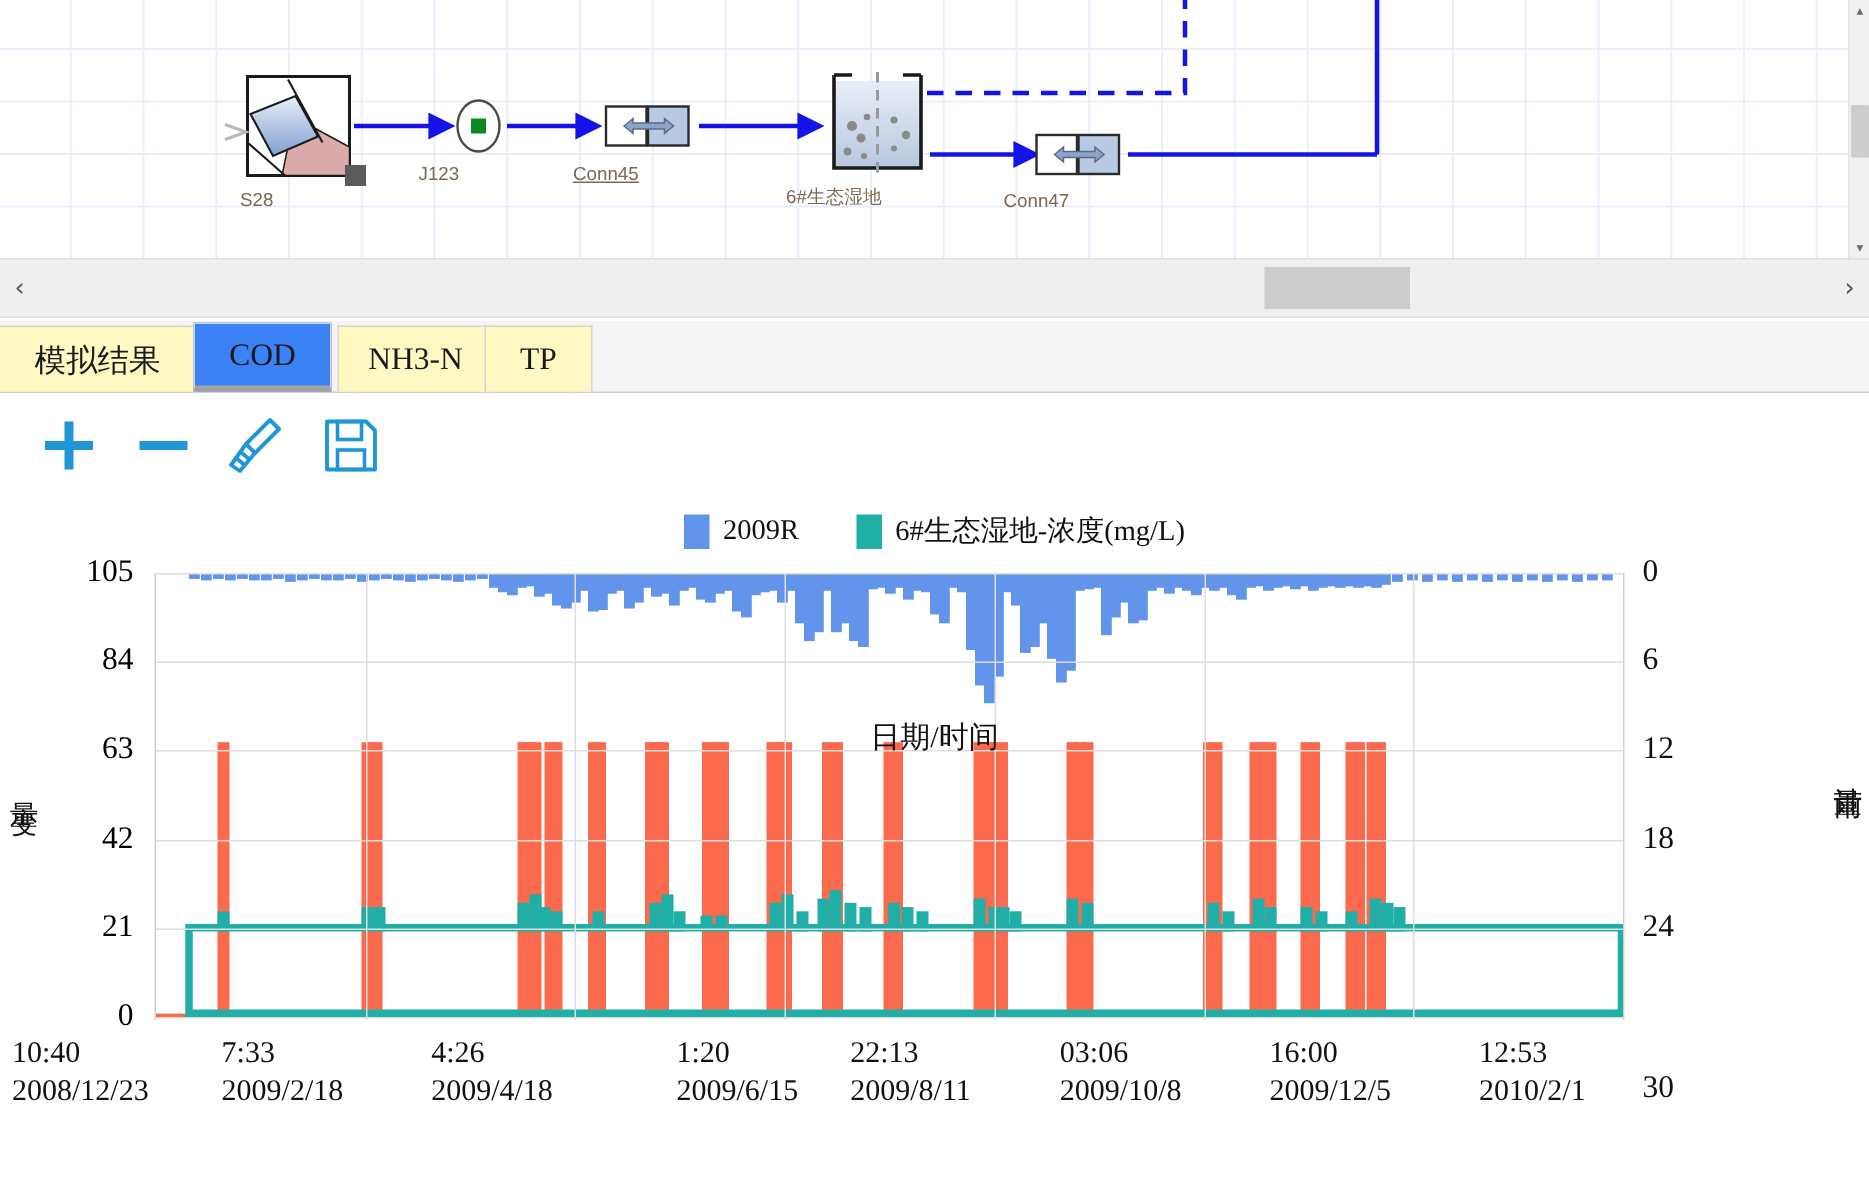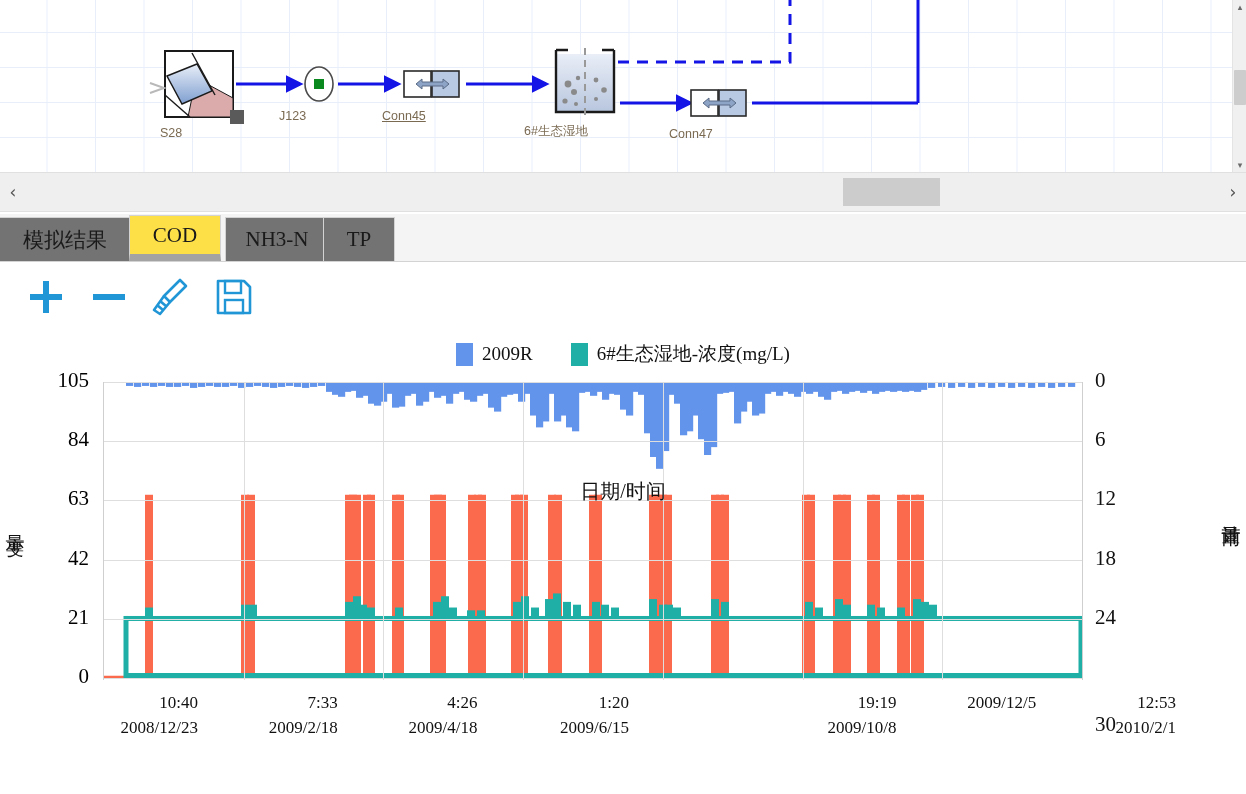--- a/index.html
+++ b/index.html
@@ -67,26 +67,26 @@
   }
 
   
   #tab-bar {
     position:absolute; left:0; top:214px; width:1246px; height:48px;
     background:#f4f4f4; border-bottom:1px solid #d3d3d3;
   }
   .tab {
     position:absolute; bottom:0; height:44px;
     border:1px solid #d3d3d3; border-bottom:none;
-    background:#737373;
+    background:#fef9c3;
     font-size:21px; color:#1a1a1a;
     display:flex; align-items:center; justify-content:center;
     cursor:pointer;
   }
-  .tab.active { background:#fde047; height:46px; border-bottom:7px solid #a3a3a3; z-index:3; }
+  .tab.active { background:#3b82f6; height:46px; border-bottom:4px solid #a3a3a3; z-index:3; }
 
   
   #toolbar {
     position:absolute; left:0; top:264px; width:1246px; height:64px;
     background:#ffffff;
   }
   .tool-btn {
     position:absolute; top:8px; width:52px; height:50px;
     display:flex; align-items:center; justify-content:center; cursor:pointer;
   }
@@ -121,22 +121,22 @@
     font-size:19px; color:#111;
     writing-mode: vertical-rl; text-orientation: upright; letter-spacing:-2px;
   }
   #ylabel-right {
     position:absolute; left:1218px; top:140px;
     font-size:19px; color:#111;
     writing-mode: vertical-rl; text-orientation: upright; letter-spacing:-2px;
   }
 
   .xtick {
-    position:absolute; width:190px; text-align:right;
-    font-size:17px; color:#111; line-height:25px;
+    position:absolute; width:190px; text-align:left;
+    font-size:20px; color:#111; line-height:25px;
   }
   #xlabel {
     position:absolute; left:0; top:104px; width:1246px; text-align:center;
     font-size:20px; color:#111;
   }
   #xtick-row { position:absolute; left:0; top:316px; width:1246px; height:110px; }
 
   svg { display:block; }
 </style>
 </head>
@@ -539,29 +539,34 @@
             <div>2008/12/23</div>
           </div>
           <div class="xtick" style="left: 147.714px; top: 0px;">
             <div>7:33</div>
             <div>2009/2/18</div>
           </div>
           <div class="xtick" style="left: 287.429px; top: 0px;">
             <div>4:26</div>
             <div>2009/4/18</div>
           </div>
-          <div class="xtick" style="left: 439px; top: 0px;">
+          <div class="xtick" style="left: 451px; top: 0px;">
             <div>1:20</div>
             <div>2009/6/15</div>
           </div>
+          <div class="xtick" style="left: 566.857px; top: 0px;">
+            <div>22:13</div>
+            <div>2009/8/11</div>
+          </div>
           <div class="xtick" style="left: 706.571px; top: 0px;">
-            <div>19:19</div>
+            <div>03:06</div>
             <div>2009/10/8</div>
           </div>
           <div class="xtick" style="left: 846.286px; top: 0px;">
+            <div>16:00</div>
             <div>2009/12/5</div>
           </div>
           <div class="xtick" style="left: 986px; top: 0px;">
             <div>12:53</div>
             <div>2010/2/1</div>
           </div>
         </div>
       <div id="xlabel">日期/时间</div>
     <div class="ytick-left" style="top: -6px;">105</div>
         <div class="ytick-left" style="top: 53.2px;">84</div>

